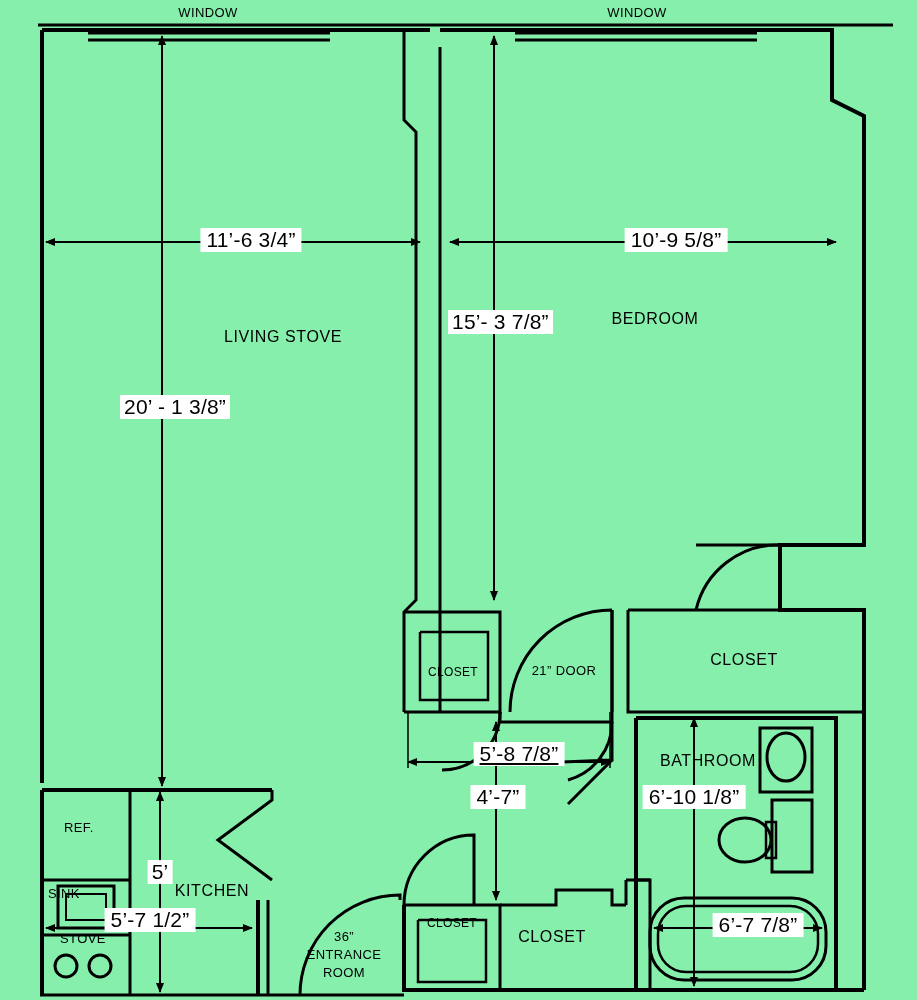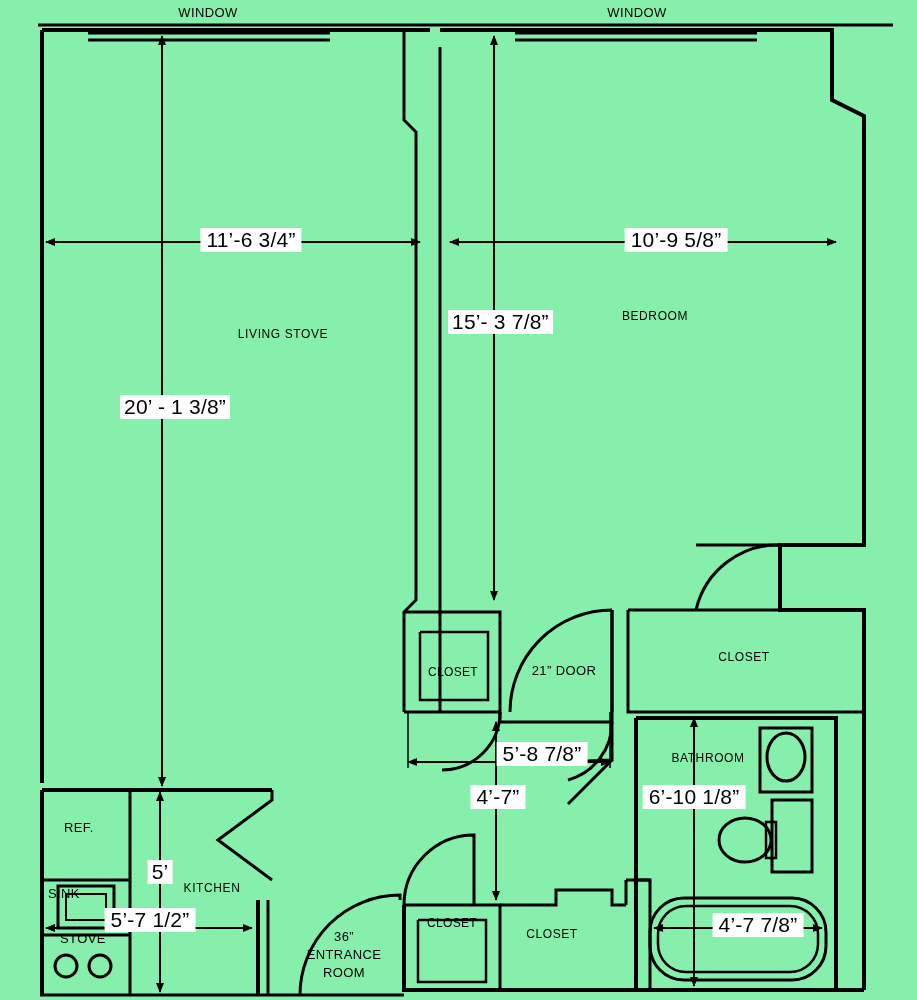--- a/index.html
+++ b/index.html
@@ -23,21 +23,21 @@
     left: 0;
     top: 0;
   }
   .label {
     position: absolute;
     font-family: "Liberation Sans", sans-serif;
     color: #000;
     white-space: pre;
     line-height: 1.15;
   }
-  .room-label { font-size: 12px; letter-spacing: 0.6px; }
+  .room-label { font-size: 16px; letter-spacing: 0.6px; }
   .dim-label  { font-size: 21px; letter-spacing: 0.2px; }
   .small-label{ font-size: 13px; letter-spacing: 0.4px; }
   .tiny-label { font-size: 12px; letter-spacing: 0.3px; }
   .center { transform: translateX(-50%); text-align: center; }
 </style>
 </head>
 <body>
 
 <div id="floorplan-root">
 
@@ -178,20 +178,20 @@
 
   <div class="label small-label center" style="left:564px; top:664px;">21” DOOR</div>
   <div class="label small-label center" style="left:344px; top:930px;">36”</div>
   <div class="label small-label center" style="left:344px; top:948px;">ENTRANCE</div>
   <div class="label small-label center" style="left:344px; top:966px;">ROOM</div>
 
   <div class="label dim-label center" style="left:251px; top:228px; background:#fff; padding:0 6px;">11’-6 3/4”</div>
   <div class="label dim-label center" style="left:676px; top:228px; background:#fff; padding:0 6px;">10’-9 5/8”</div>
   <div class="label dim-label" style="left:120px; top:395px; background:#fff; padding:0 4px;">20’ - 1 3/8”</div>
   <div class="label dim-label" style="left:448px; top:310px; background:#fff; padding:0 4px;">15’- 3 7/8”</div>
-  <div class="label dim-label center" style="left:542px; top:742px; background:#fff; padding:0 6px;">5’-8 7/8”</div>
+  <div class="label dim-label center" style="left:519px; top:742px; background:#fff; padding:0 6px;text-decoration:underline;">5’-8 7/8”</div>
   <div class="label dim-label center" style="left:498px; top:785px; background:#fff; padding:0 6px;">4’-7”</div>
   <div class="label dim-label center" style="left:694px; top:785px; background:#fff; padding:0 6px;">6’-10 1/8”</div>
-  <div class="label dim-label center" style="left:758px; top:913px; background:#fff; padding:0 6px;">4’-7 7/8”</div>
+  <div class="label dim-label center" style="left:758px; top:913px; background:#fff; padding:0 6px;">6’-7 7/8”</div>
   <div class="label dim-label center" style="left:160px; top:860px; background:#fff; padding:0 4px;">5’</div>
   <div class="label dim-label center" style="left:150px; top:908px; background:#fff; padding:0 6px;">5’-7 1/2”</div>
 
 </div>
 
 </body></html>

